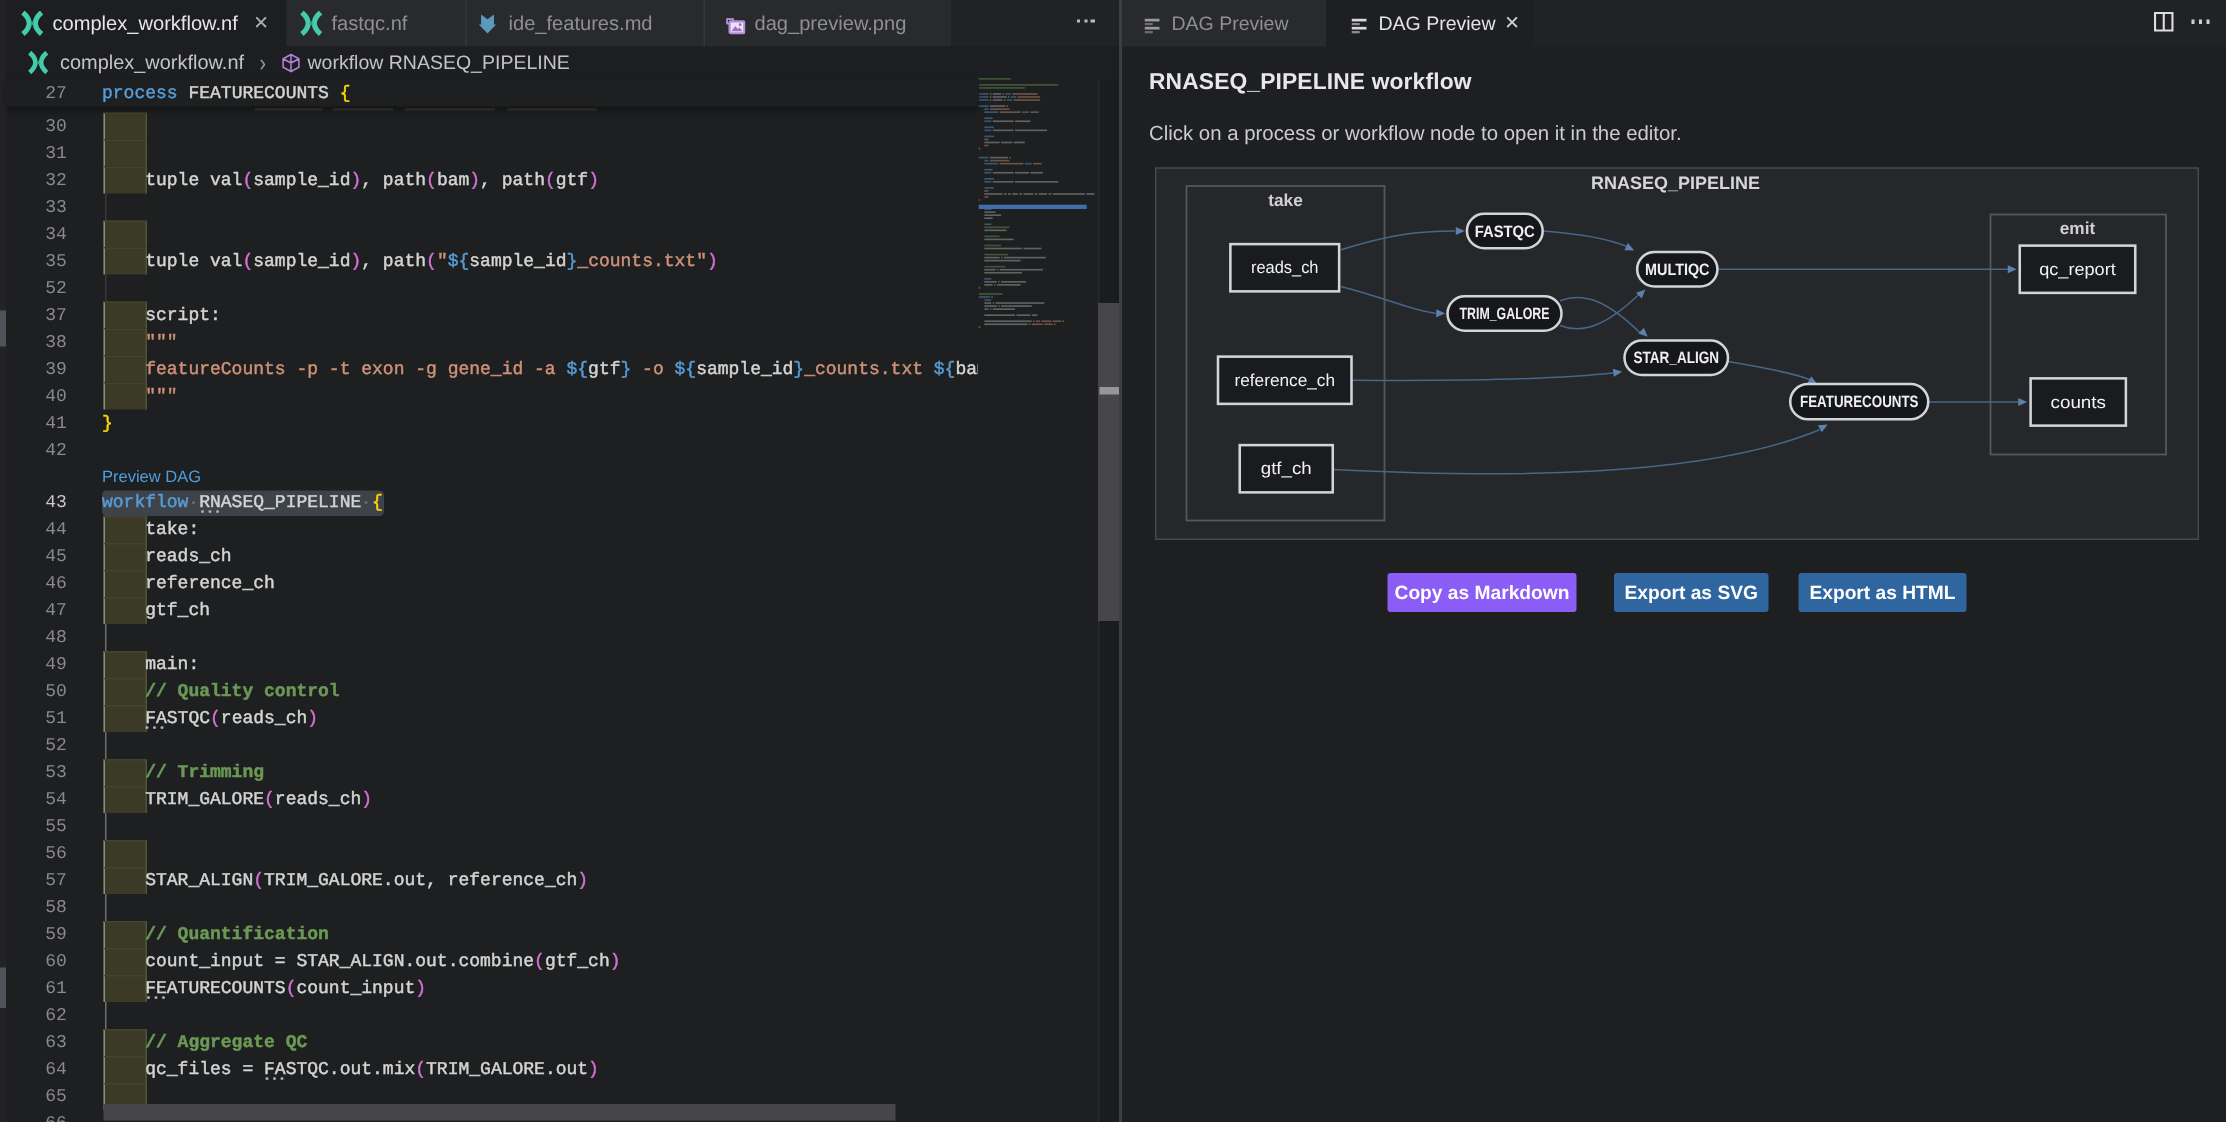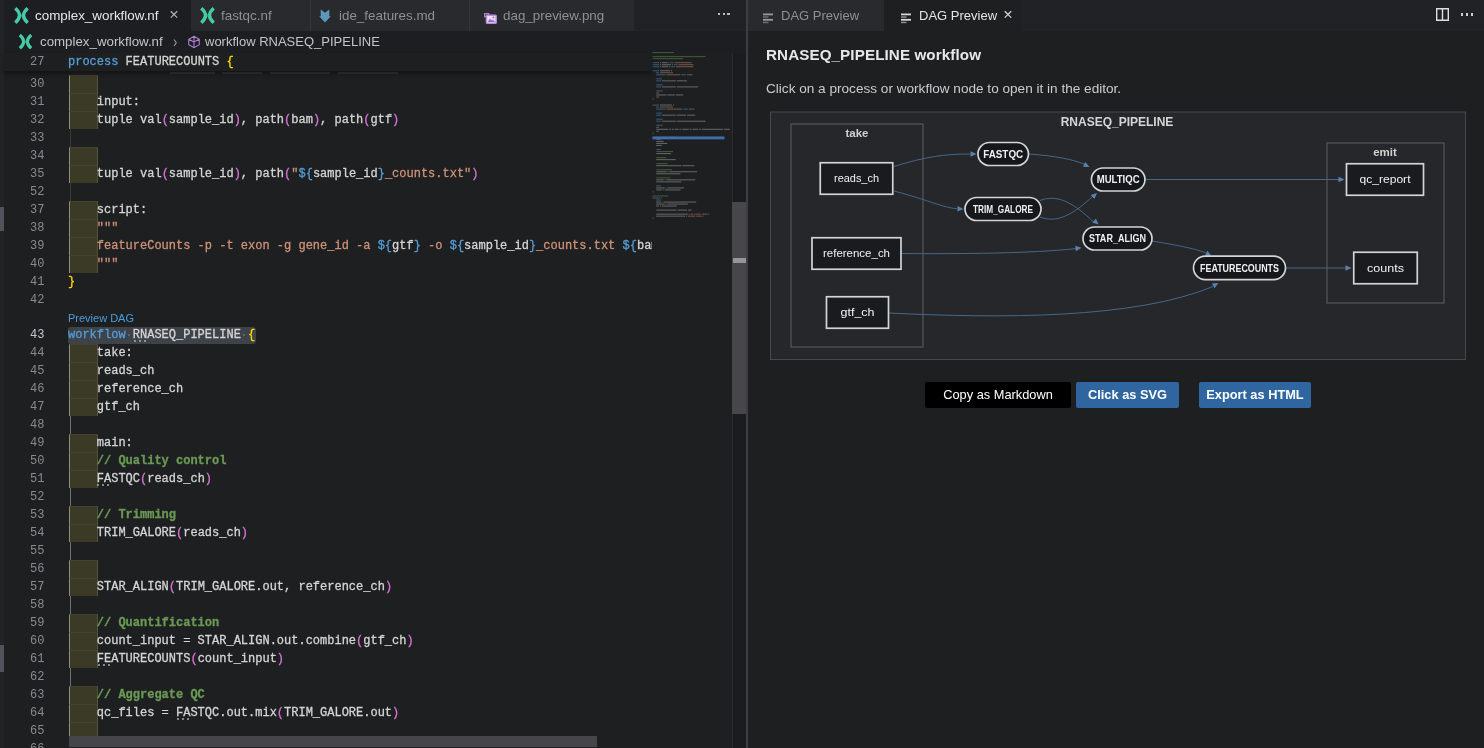--- a/index.html
+++ b/index.html
@@ -73,21 +73,20 @@
 <div class="abs" style="left:205px;top:31px;height:22px;line-height:22px;font-size:13px;color:#c4c4c8">workflow RNASEQ_PIPELINE</div>
 
 <div class="abs" style="left:4px;top:53px;width:742px;height:695px;background:#1e1f20;overflow:hidden"></div>
 <div class="row" style="top:75px">
     <b class="ws"></b>
     <span class="num ">30</span>
   </div>
 <div class="row" style="top:93px">
     <b class="ws"></b>
     <span class="num ">31</span>
-    <span class="code"><i class="txt">    input:</i></span>
   </div>
 <div class="row" style="top:111px">
     <b class="ws"></b>
     <span class="num ">32</span>
     <span class="code"><i class="txt">    tuple val</i><i class="p2">(</i><i class="txt">sample_id</i><i class="p2">)</i><i class="txt">, path</i><i class="p2">(</i><i class="txt">bam</i><i class="p2">)</i><i class="txt">, path</i><i class="p2">(</i><i class="txt">gtf</i><i class="p2">)</i></span>
   </div>
 <div class="row" style="top:129px">
     <b class="gdf"></b>
     <span class="num ">33</span>
   </div>
@@ -509,15 +508,15 @@
     <rect x="965.0" y="197.5" width="76" height="23" rx="11.5" ry="11.5" fill="#16171a" stroke="#d2d4d8" stroke-width="1.7"></rect>
     <text x="1003" y="212.8" text-anchor="middle" font-family="&quot;Liberation Sans&quot;, sans-serif" font-size="11" font-weight="bold" textLength="60" lengthAdjust="spacingAndGlyphs" fill="#f0f0f0">TRIM_GALORE</text>
     <rect x="1091.45" y="168.0" width="53.5" height="23" rx="11.5" ry="11.5" fill="#16171a" stroke="#d2d4d8" stroke-width="1.7"></rect>
     <text x="1118.2" y="183.3" text-anchor="middle" font-family="&quot;Liberation Sans&quot;, sans-serif" font-size="11" font-weight="bold" textLength="43" lengthAdjust="spacingAndGlyphs" fill="#f0f0f0">MULTIQC</text>
     <rect x="1083.0" y="227.0" width="69" height="23" rx="11.5" ry="11.5" fill="#16171a" stroke="#d2d4d8" stroke-width="1.7"></rect>
     <text x="1117.5" y="242.3" text-anchor="middle" font-family="&quot;Liberation Sans&quot;, sans-serif" font-size="11" font-weight="bold" textLength="57" lengthAdjust="spacingAndGlyphs" fill="#f0f0f0">STAR_ALIGN</text>
     <rect x="1193.5" y="256.05" width="92" height="23.5" rx="11.75" ry="11.75" fill="#16171a" stroke="#d2d4d8" stroke-width="1.7"></rect>
     <text x="1239.5" y="271.6" text-anchor="middle" font-family="&quot;Liberation Sans&quot;, sans-serif" font-size="11" font-weight="bold" textLength="79" lengthAdjust="spacingAndGlyphs" fill="#f0f0f0">FEATURECOUNTS</text>
   </svg>
 
-<div class="abs" style="left:925px;top:382px;width:146px;height:26px;background:#000000;border-radius:2px;color:#fff;font-size:12.8px;font-weight:400;text-align:center;line-height:26px">Copy as Markdown</div>
-<div class="abs" style="left:1076px;top:382px;width:103px;height:26px;background:#30669f;border-radius:2px;color:#fff;font-size:12.8px;font-weight:600;text-align:center;line-height:26px">Click as SVG</div>
+<div class="abs" style="left:925px;top:382px;width:126px;height:26px;background:#8b5cf6;border-radius:2px;color:#fff;font-size:12.8px;font-weight:700;text-align:center;line-height:26px">Copy as Markdown</div>
+<div class="abs" style="left:1076px;top:382px;width:103px;height:26px;background:#30669f;border-radius:2px;color:#fff;font-size:12.8px;font-weight:600;text-align:center;line-height:26px">Export as SVG</div>
 <div class="abs" style="left:1199px;top:382px;width:112px;height:26px;background:#30669f;border-radius:2px;color:#fff;font-size:12.8px;font-weight:600;text-align:center;line-height:26px">Export as HTML</div>
 
 </body></html>

